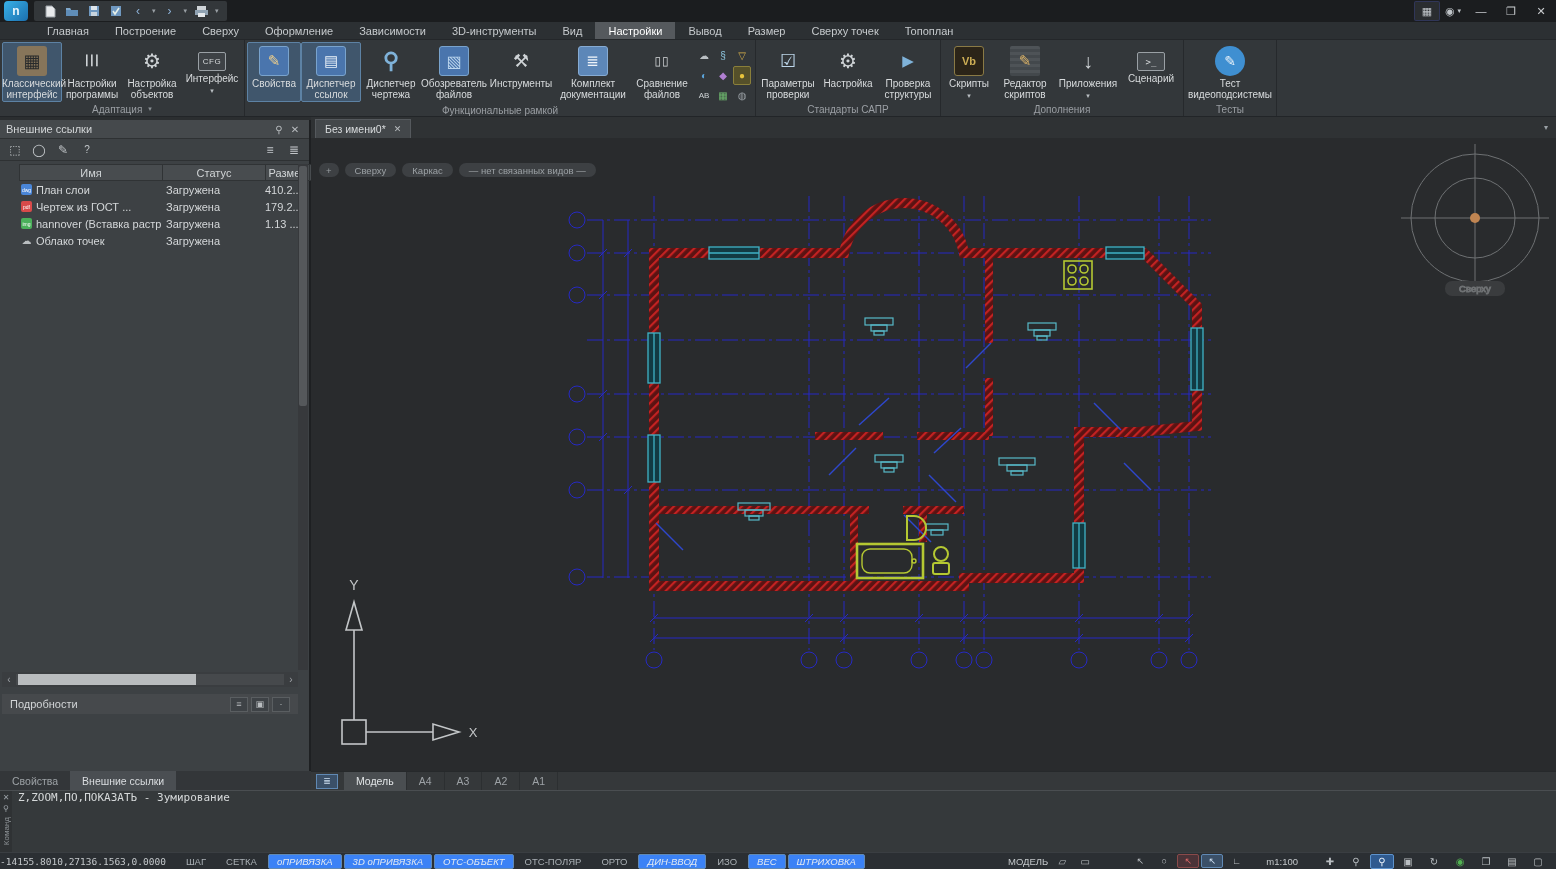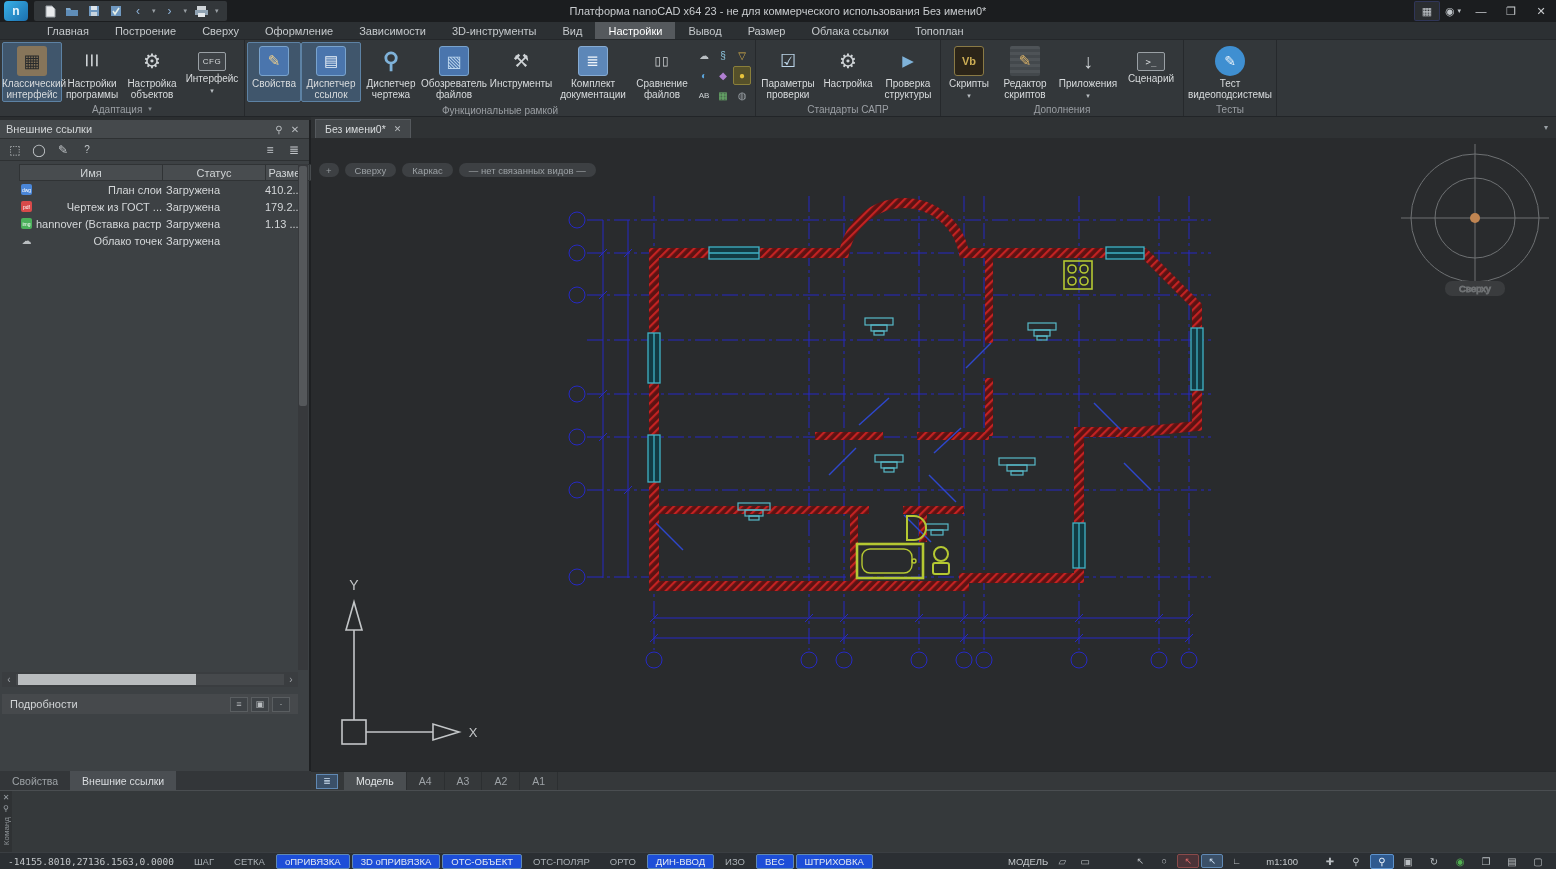--- a/index.html
+++ b/index.html
@@ -91,21 +91,21 @@
   .xt-head { display:flex; height:17px; background:#484c4f; border:1px solid #303335; }
   .xt-head > div { font-size:11px; color:#d0d4d6; display:flex; align-items:center;
     justify-content:center; border-right:1px solid #303335; }
   .c-name { width:143px; } .c-status { width:103px; } .c-size { width:44px; }
   .xt-row { display:flex; height:17px; align-items:center; }
   .xt-row .cell { font-size:11px; color:#d4d7d9; white-space:nowrap; overflow:hidden; }
   .badge { width:11px; height:11px; border-radius:2px; margin:0 4px 0 2px; flex:0 0 auto;
     display:flex; align-items:center; justify-content:center; font-size:5px; color:#fff; }
   .b-dwg { background:#4a86d8; } .b-pdf { background:#d84a4a; } .b-img { background:#4ab05a; }
   .b-cloud { background:transparent; color:#b9bdc0; font-size:10px; }
-  .n-cell { display:flex; align-items:center; width:143px;justify-content:space-between; }
+  .n-cell { display:flex; align-items:center; width:143px; }
   .vscroll { position:absolute; right:1px; top:44px; width:10px; height:506px; background:#37393c; }
   .vscroll .thumb { position:absolute; left:1px; right:1px; top:2px; height:240px; background:#55585b; border-radius:2px; }
   .hscroll { position:absolute; left:2px; top:552px; width:296px; height:15px; background:#3a3d40;
     display:flex; align-items:center; }
   .hs-arrow { width:14px; text-align:center; color:#9da1a5; font-size:10px; }
   .hs-track { flex:1; height:11px; background:#46494c; position:relative; }
   .hs-thumb { position:absolute; left:2px; top:0; width:178px; height:11px; background:#b9bcbe; }
   .p-details { position:absolute; left:2px; top:574px; width:296px; height:20px; background:#46494c;
     display:flex; align-items:center; padding:0 8px; font-size:11px; color:#d2d5d7; }
   .p-details .sp { flex:1; }
@@ -144,23 +144,23 @@
   .cmd-side .g { color:#9aa0a6; font-size:8px; }
   .cmd-side-label { writing-mode:vertical-rl; transform:rotate(180deg); font-size:8px; color:#8e9397; margin-top:2px; }
   .cmd-body { flex:1; overflow:hidden; padding:0 6px; font-family:"DejaVu Sans Mono",monospace;
     font-size:11px; color:#d6d9da; line-height:13px; }
   .cmd-l1 { margin-top:-6px; color:#c0c3c5; }
   .cmd-l4 { margin-top:10px; }
 
   
   .status { position:absolute; left:0; bottom:0; width:1556px; height:17px; background:#2b2f33;
     border-top:1px solid #3a3e42; display:flex; align-items:center; font-size:10px; color:#aab0b5; }
-  .st-coords { font-family:"DejaVu Sans Mono",monospace; font-size:9.5px; padding:0 10px 0 8px; color:#c3c7ca; }
+  .st-coords { font-family:"DejaVu Sans Mono",monospace; font-size:9.5px; padding:0 10px 0 0; color:#c3c7ca; }
   .tgl { padding:1px 8px; margin:0 1px; border:1px solid transparent; border-radius:2px; font-size:9.5px; }
-  .tgl.active { background:#1d4ed8; border-color:#6089b4; color:#e2e9f1; }
+  .tgl.active { background:#3b82f6; border-color:#6089b4; color:#e2e9f1;font-style:italic; }
   .st-sp { flex:1; }
   .st-model { display:flex; align-items:center; gap:5px; color:#c3c7ca; font-size:9.5px; }
   .st-ic { width:18px; text-align:center; font-size:10px; color:#b9bec2; }
   .st-group { display:flex; align-items:center; margin-left:34px; }
   .st-box { width:22px; height:14px; display:flex; align-items:center; justify-content:center;
     font-size:9px; border:1px solid transparent; border-radius:2px; color:#b9bec2; margin:0 1px; }
   .st-box.red { color:#d66; border-color:#8a4a4a; background:#4a3338; }
   .st-box.blue { color:#cfe0f2; border-color:#6089b4; background:#3b5068; }
   .st-scale { margin:0 18px; color:#c3c7ca; font-size:9.5px; }
   .st-right { display:flex; align-items:center; margin-right:6px; }
@@ -207,21 +207,20 @@
       <span class="caret">▾</span>
       <span class="qi">
         <svg width="13" height="11" viewBox="0 0 13 11">
             <rect x="2" y="0" width="9" height="4" fill="#cfd4d8"></rect>
             <rect x="0" y="4" width="13" height="5" fill="#8fa2b2"></rect>
             <rect x="3" y="7" width="7" height="4" fill="#e4e8eb"></rect>
           </svg>
       </span>
       <span class="caret">▾</span>
     </div>
-    <div class="tb-title">Платформа nanoCAD x64 23 - не для коммерческого использования Без имени0*</div>
     <div class="tb-right">
       <span class="tb-ic boxed">▦</span>
       <span class="tb-ic">
           <span>◉</span>
           <span style="font-size:7px;margin-left:3px;">▾</span>
         </span>
       <span class="wbtn">—</span>
       <span class="wbtn">❐</span>
       <span class="wbtn">✕</span>
     </div>
@@ -231,21 +230,21 @@
     <div class="mtab">Главная</div>
     <div class="mtab">Построение</div>
     <div class="mtab">Сверху</div>
     <div class="mtab">Оформление</div>
     <div class="mtab">Зависимости</div>
     <div class="mtab">3D-инструменты</div>
     <div class="mtab">Вид</div>
     <div class="mtab active">Настройки</div>
     <div class="mtab">Вывод</div>
     <div class="mtab">Размер</div>
-    <div class="mtab">Облака ссылки</div>
+    <div class="mtab">Сверху точек</div>
     <div class="mtab">Топоплан</div>
   </div>
 
   <div class="ribbon">
 
     <div class="rgroup">
       <div class="rbtns">
         <div class="rbtn active">
           <span class="ric i-classic">▦</span>
           <span class="rlabel">Классический интерфейс</span>
@@ -686,20 +685,21 @@
     </div>
   </div>
 
   <div class="cmd">
     <div class="cmd-side">
       <span class="g">✕</span>
       <span class="g">⚲</span>
       <span class="cmd-side-label">Команд</span>
     </div>
     <div class="cmd-body">
+      <div>Z,ZOOM,ПО,ПОКАЗАТЬ - Зумирование</div>
     </div>
   </div>
 
   <div class="status">
     <span class="st-coords">-14155.8010,27136.1563,0.0000</span>
     <span class="tgl">ШАГ</span>
     <span class="tgl">СЕТКА</span>
     <span class="tgl active">оПРИВЯЗКА</span>
     <span class="tgl active">3D оПРИВЯЗКА</span>
     <span class="tgl active">ОТС-ОБЪЕКТ</span>

